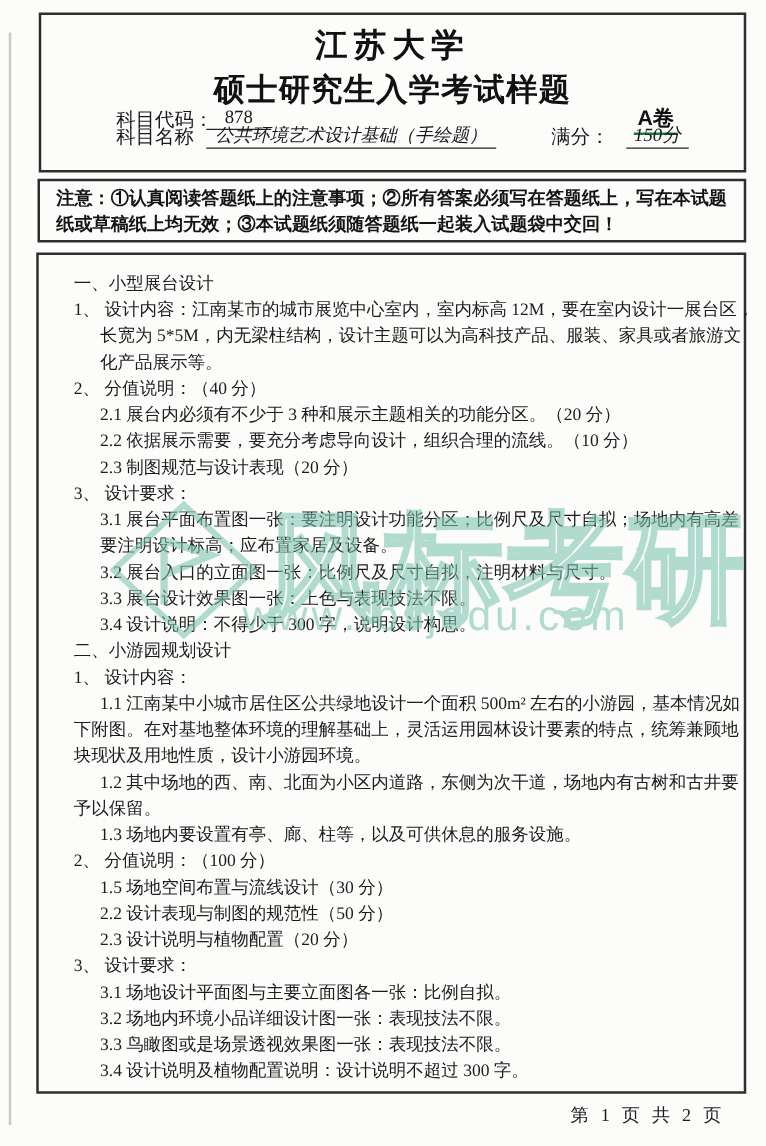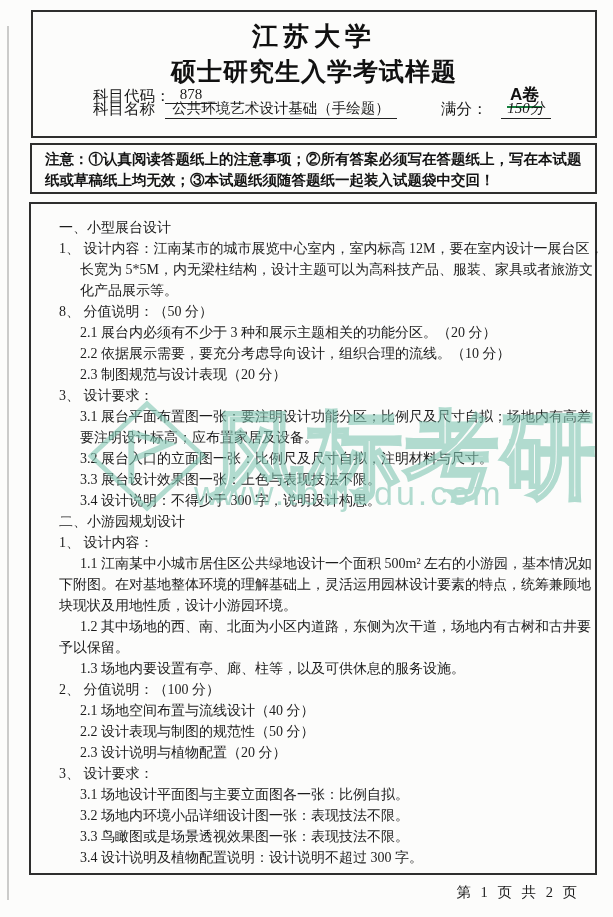--- a/index.html
+++ b/index.html
@@ -42,21 +42,21 @@
   }
   .pos-code-label{left:60px;}
   .pos-code-val{left:132px;min-width:52px;font-size:15px;}
   .paper-version{
     position:absolute;left:474px;top:-3px;
     font-family:"Liberation Sans", sans-serif;
     font-weight:bold;font-size:17px;
     border-bottom:2px solid #15803d;padding:0 3px 0 3px;color:#111;
   }
   .pos-name-label{left:60px;}
-  .pos-name-val{left:132px;min-width:232px;font-size:14.5px;}
+  .pos-name-val{left:132px;min-width:232px;font-size:14.5px;font-style:italic;}
   .pos-score-label{left:408px;}
   .pos-score-val{left:468px;min-width:50px;font-size:15px;font-style:italic;}
   
   .notice-box{
     position:absolute;left:30px;top:143px;width:567px;height:51px;
     border:2px solid #2e2e2e;box-sizing:border-box;
     padding:4px 10px 0 13px;
     font-weight:bold;font-size:14.5px;line-height:20.5px;color:#141414;
   }
   
@@ -119,40 +119,40 @@
 
   <div class="notice-box">
     <span>注意：①认真阅读答题纸上的注意事项；②所有答案必须写在答题纸上，写在本试题纸或草稿纸上均无效；③本试题纸须随答题纸一起装入试题袋中交回！</span>
   </div>
 
   <div class="main-box">
       <div class="body-line indent-0">一、小型展台设计</div>
       <div class="body-line indent-0">1、 设计内容：江南某市的城市展览中心室内，室内标高 12M，要在室内设计一展台区，</div>
       <div class="body-line indent-1">长宽为 5*5M，内无梁柱结构，设计主题可以为高科技产品、服装、家具或者旅游文</div>
       <div class="body-line indent-1">化产品展示等。</div>
-      <div class="body-line indent-0">8、 分值说明：（50 分）</div>
+      <div class="body-line indent-0">2、 分值说明：（40 分）</div>
       <div class="body-line indent-1">2.1 展台内必须有不少于 3 种和展示主题相关的功能分区。（20 分）</div>
       <div class="body-line indent-1">2.2 依据展示需要，要充分考虑导向设计，组织合理的流线。（10 分）</div>
       <div class="body-line indent-1">2.3 制图规范与设计表现（20 分）</div>
       <div class="body-line indent-0">3、 设计要求：</div>
       <div class="body-line indent-1">3.1 展台平面布置图一张：要注明设计功能分区；比例尺及尺寸自拟；场地内有高差</div>
       <div class="body-line indent-1">要注明设计标高；应布置家居及设备。</div>
       <div class="body-line indent-1">3.2 展台入口的立面图一张：比例尺及尺寸自拟，注明材料与尺寸。</div>
       <div class="body-line indent-1">3.3 展台设计效果图一张：上色与表现技法不限。</div>
       <div class="body-line indent-1">3.4 设计说明：不得少于 300 字，说明设计构思。</div>
       <div class="body-line indent-0">二、小游园规划设计</div>
       <div class="body-line indent-0">1、 设计内容：</div>
       <div class="body-line indent-1">1.1 江南某中小城市居住区公共绿地设计一个面积 500m² 左右的小游园，基本情况如</div>
       <div class="body-line indent-0">下附图。在对基地整体环境的理解基础上，灵活运用园林设计要素的特点，统筹兼顾地</div>
       <div class="body-line indent-0">块现状及用地性质，设计小游园环境。</div>
       <div class="body-line indent-1">1.2 其中场地的西、南、北面为小区内道路，东侧为次干道，场地内有古树和古井要</div>
       <div class="body-line indent-0">予以保留。</div>
       <div class="body-line indent-1">1.3 场地内要设置有亭、廊、柱等，以及可供休息的服务设施。</div>
       <div class="body-line indent-0">2、 分值说明：（100 分）</div>
-      <div class="body-line indent-1">2.1 场地空间布置与流线设计（40 分）</div>
+      <div class="body-line indent-1">1.5 场地空间布置与流线设计（30 分）</div>
       <div class="body-line indent-1">2.2 设计表现与制图的规范性（50 分）</div>
       <div class="body-line indent-1">2.3 设计说明与植物配置（20 分）</div>
       <div class="body-line indent-0">3、 设计要求：</div>
       <div class="body-line indent-1">3.1 场地设计平面图与主要立面图各一张：比例自拟。</div>
       <div class="body-line indent-1">3.2 场地内环境小品详细设计图一张：表现技法不限。</div>
       <div class="body-line indent-1">3.3 鸟瞰图或是场景透视效果图一张：表现技法不限。</div>
       <div class="body-line indent-1">3.4 设计说明及植物配置说明：设计说明不超过 300 字。</div>
     </div>
 
   <div class="watermark">

